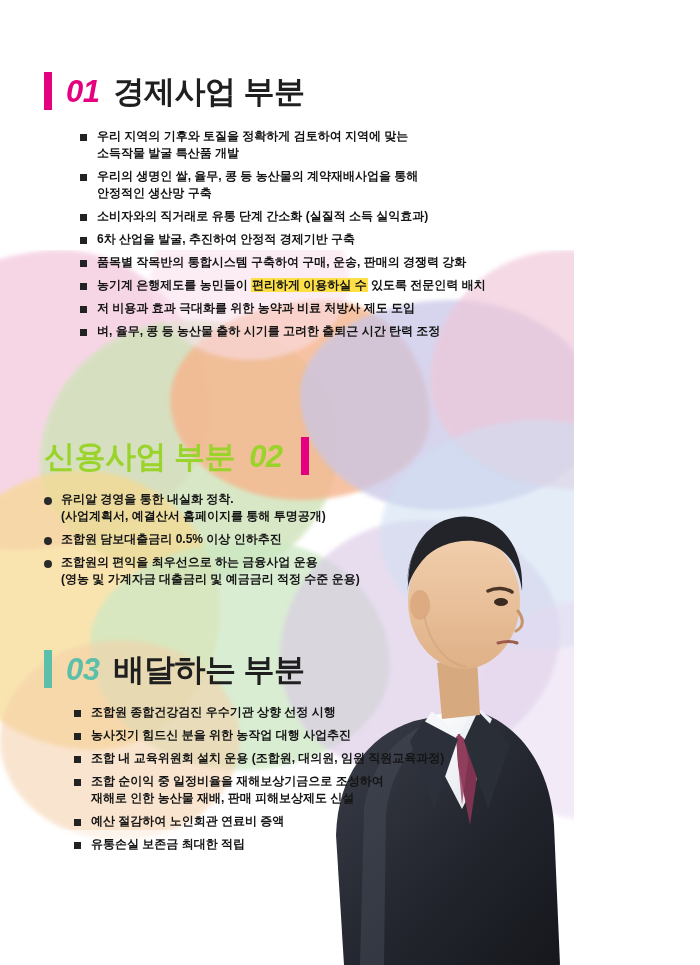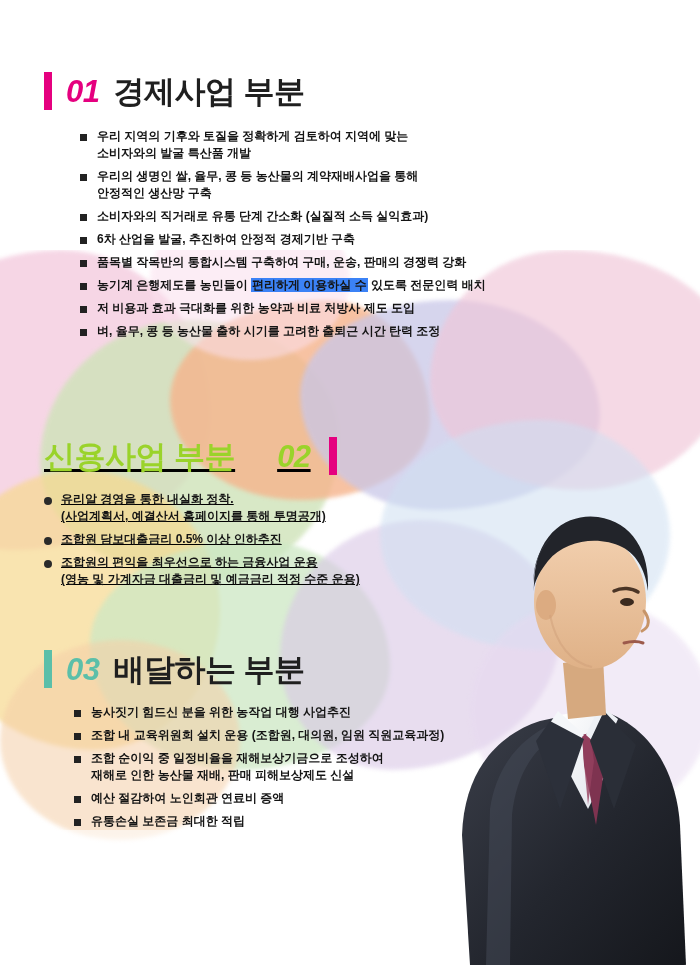--- a/index.html
+++ b/index.html
@@ -9,21 +9,21 @@
   body {
     width: 700px;
     height: 965px;
     font-family: "Liberation Sans", sans-serif;
     background: #ffffff;
     overflow: hidden;
   }
 
   .page {
     position: relative;
-    width: 700px;
+    width: 574px;
     height: 965px;
     background: #ffffff;
     overflow: hidden;
     border-radius: 16px;
   }
 
   
   .bg-layer {
     position: absolute;
     inset: 0;
@@ -188,41 +188,41 @@
     content: "";
     position: absolute;
     left: 0;
     top: 6px;
     width: 8px;
     height: 8px;
     border-radius: 50%;
     background: #2a2a2a;
   }
   .hl {
-    background: #3b82f6;
+    background: #fde047;
     padding: 0 1px;
   }
 
   
   #sec1 { left: 44px; top: 72px; width: 600px; }
   #sec1 .heading { margin-bottom: 18px; padding-left: 0; }
   #sec1 ul { margin-left: 36px; }
 
-  #sec2 { left: 44px; top: 437px; width: 430px; text-decoration: underline; }
+  #sec2 { left: 44px; top: 437px; width: 430px; }
   #sec2 .heading { margin-bottom: 16px; }
   #sec2 ul { margin-left: 0px; }
 
   #sec3 { left: 44px; top: 650px; width: 470px; }
   #sec3 .heading { margin-bottom: 16px; }
   #sec3 ul { margin-left: 30px; }
 
   .h2 { flex-direction: row; }
   .h2 .bar { order: 3; margin-left: 4px; }
   .h2 .txt { order: 1; }
-  .h2 .num { order: 2; margin-left: 28px; }
+  .h2 .num { order: 2; }
 </style>
 </head>
 <body>
 
 <div class="page">
 
   <div class="bg-layer">
     <div class="blob b1"></div>
     <div class="blob b2"></div>
     <div class="blob b3"></div>
@@ -293,21 +293,21 @@
 
     <div class="section" id="sec1">
       <div class="heading h1">
         <span class="bar"></span>
         <span class="num">01</span>
         <span class="txt">경제사업 부분</span>
       </div>
       <ul class="items sq">
         <li>
           <span>우리 지역의 기후와 토질을 정확하게 검토하여 지역에 맞는</span>
-          <span class="sub">소비자와의 발굴 특산품 개발</span>
+          <span class="sub">소득작물 발굴 특산품 개발</span>
         </li>
         <li>
           <span>우리의 생명인 쌀, 율무, 콩 등 농산물의 계약재배사업을 통해</span>
           <span class="sub">안정적인 생산망 구축</span>
         </li>
         <li>
           <span>소비자와의 직거래로 유통 단계 간소화 (실질적 소득 실익효과)</span>
         </li>
         <li>
           <span>6차 산업을 발굴, 추진하여 안정적 경제기반 구축</span>
@@ -349,20 +349,23 @@
     </div>
 
     <div class="section" id="sec3">
       <div class="heading h3">
         <span class="bar"></span>
         <span class="num">03</span>
         <span class="txt">배달하는 부분</span>
       </div>
       <ul class="items sq">
         <li>
+          <span>조합원 종합건강검진 우수기관 상향 선정 시행</span>
+        </li>
+        <li>
           <span>농사짓기 힘드신 분을 위한 농작업 대행 사업추진</span>
         </li>
         <li>
           <span>조합 내 교육위원회 설치 운용 (조합원, 대의원, 임원 직원교육과정)</span>
         </li>
         <li>
           <span>조합 순이익 중 일정비율을 재해보상기금으로 조성하여</span>
           <span class="sub">재해로 인한 농산물 재배, 판매 피해보상제도 신설</span>
         </li>
         <li>

